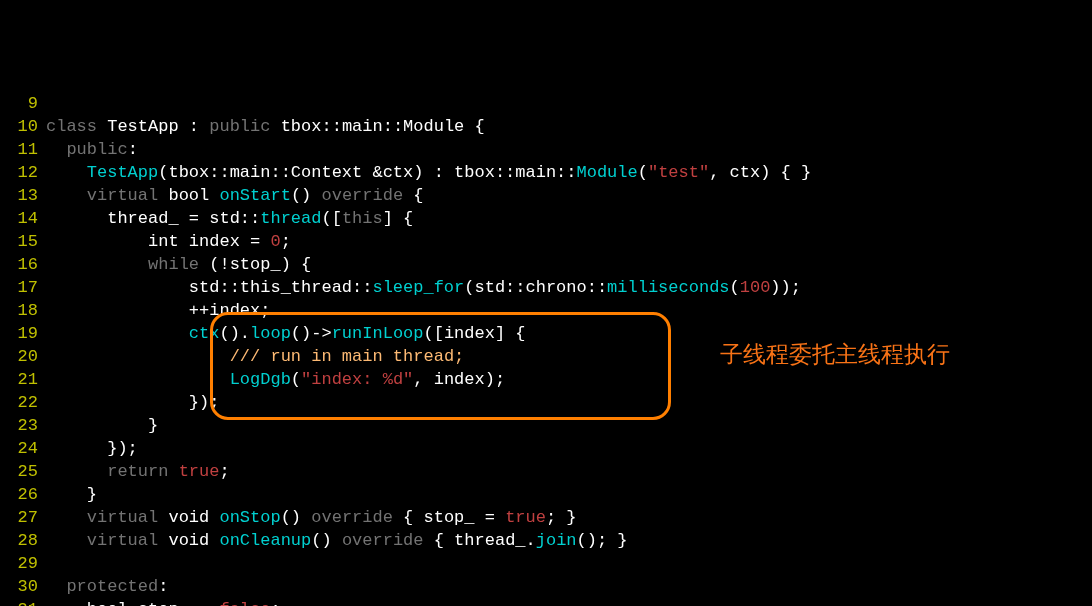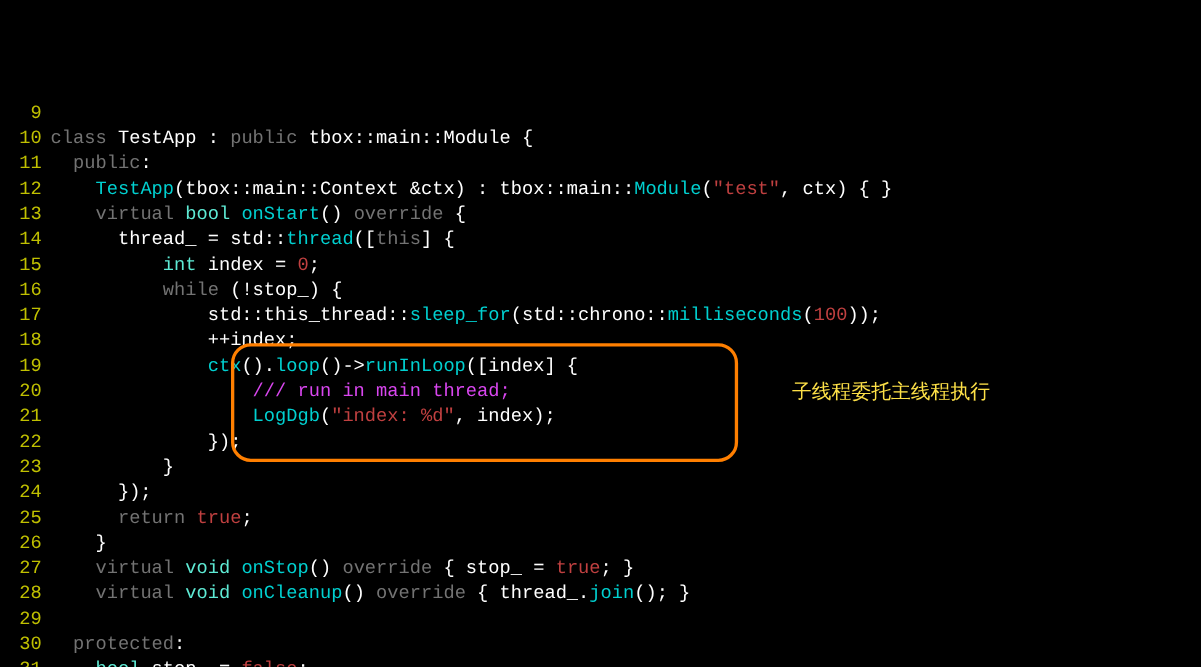--- a/index.html
+++ b/index.html
@@ -26,38 +26,38 @@
     text-align: right;
     color: #c0c000;
     padding-right: 8px;
     user-select: none;
     flex-shrink: 0;
   }
   .code {
     flex: 1;
   }
   .kw { color: #737373; }       
-  .type { color: #5eead4; }     
+  .type { color: #ffffff; }     
   .func { color: #00d0d0; }     
   .str { color: #c04040; }      
   .num { color: #c04040; }      
-  .comment { color: #d946ef; }  
+  .comment { color: #fdba74; }  
   .ident { color: #ffffff; }
   .punct { color: #ffffff; }
   .highlight-box {
     position: absolute;
     border: 3px solid #ff7f00;
     border-radius: 18px;
     pointer-events: none;
   }
   .annotation {
     position: absolute;
-    color: #fde047;
-    font-size: 18px;
-    font-family: Liberation Sans, sans-serif;
+    color: #f97316;
+    font-size: 23px;
+    font-family: Liberation Mono, monospace;
     white-space: nowrap;
   }
 </style>
 </head>
 <body>
 
 
 
 <div class="editor" id="editor"><div class="line"><span class="gutter">9</span><span class="code"> </span></div><div class="line"><span class="gutter">10</span><span class="code"><span class="kw">class </span><span class="ident">TestApp</span><span class="punct"> : </span><span class="kw">public </span><span class="ident">tbox</span><span class="punct">::</span><span class="ident">main</span><span class="punct">::</span><span class="ident">Module {</span></span></div><div class="line"><span class="gutter">11</span><span class="code"><span class="ident">  </span><span class="kw">public</span><span class="punct">:</span></span></div><div class="line"><span class="gutter">12</span><span class="code"><span class="ident">    </span><span class="func">TestApp</span><span class="ident">(tbox::main::Context &amp;ctx) : tbox::main::</span><span class="func">Module</span><span class="ident">(</span><span class="str">"test"</span><span class="ident">, ctx) { }</span></span></div><div class="line"><span class="gutter">13</span><span class="code"><span class="ident">    </span><span class="kw">virtual </span><span class="type">bool </span><span class="func">onStart</span><span class="ident">() </span><span class="kw">override </span><span class="ident">{</span></span></div><div class="line"><span class="gutter">14</span><span class="code"><span class="ident">      thread_ = std::</span><span class="func">thread</span><span class="ident">([</span><span class="kw">this</span><span class="ident">] {</span></span></div><div class="line"><span class="gutter">15</span><span class="code"><span class="ident">          </span><span class="type">int </span><span class="ident">index = </span><span class="num">0</span><span class="ident">;</span></span></div><div class="line"><span class="gutter">16</span><span class="code"><span class="ident">          </span><span class="kw">while </span><span class="ident">(!stop_) {</span></span></div><div class="line"><span class="gutter">17</span><span class="code"><span class="ident">              std::this_thread::</span><span class="func">sleep_for</span><span class="ident">(std::chrono::</span><span class="func">milliseconds</span><span class="ident">(</span><span class="num">100</span><span class="ident">));</span></span></div><div class="line"><span class="gutter">18</span><span class="code"><span class="ident">              ++index;</span></span></div><div class="line"><span class="gutter">19</span><span class="code"><span class="ident">              </span><span class="func">ctx</span><span class="ident">().</span><span class="func">loop</span><span class="ident">()-&gt;</span><span class="func">runInLoop</span><span class="ident">([index] {</span></span></div><div class="line"><span class="gutter">20</span><span class="code"><span class="ident">                  </span><span class="comment">/// run in main thread;</span></span></div><div class="line"><span class="gutter">21</span><span class="code"><span class="ident">                  </span><span class="func">LogDgb</span><span class="ident">(</span><span class="str">"index: </span><span class="num">%d</span><span class="str">"</span><span class="ident">, index);</span></span></div><div class="line"><span class="gutter">22</span><span class="code"><span class="ident">              });</span></span></div><div class="line"><span class="gutter">23</span><span class="code"><span class="ident">          }</span></span></div><div class="line"><span class="gutter">24</span><span class="code"><span class="ident">      });</span></span></div><div class="line"><span class="gutter">25</span><span class="code"><span class="ident">      </span><span class="kw">return </span><span class="num">true</span><span class="ident">;</span></span></div><div class="line"><span class="gutter">26</span><span class="code"><span class="ident">    }</span></span></div><div class="line"><span class="gutter">27</span><span class="code"><span class="ident">    </span><span class="kw">virtual </span><span class="type">void </span><span class="func">onStop</span><span class="ident">() </span><span class="kw">override </span><span class="ident">{ stop_ = </span><span class="num">true</span><span class="ident">; }</span></span></div><div class="line"><span class="gutter">28</span><span class="code"><span class="ident">    </span><span class="kw">virtual </span><span class="type">void </span><span class="func">onCleanup</span><span class="ident">() </span><span class="kw">override </span><span class="ident">{ thread_.</span><span class="func">join</span><span class="ident">(); }</span></span></div><div class="line"><span class="gutter">29</span><span class="code"> </span></div><div class="line"><span class="gutter">30</span><span class="code"><span class="ident">  </span><span class="kw">protected</span><span class="ident">:</span></span></div><div class="line"><span class="gutter">31</span><span class="code"><span class="ident">    </span><span class="type">bool </span><span class="ident">stop_ = </span><span class="num">false</span><span class="ident">;</span></span></div><div class="highlight-box" style="top: 220px; left: 210px; width: 455px; height: 102px;"></div><div class="annotation" style="top: 253px; left: 720px;">子线程委托主线程执行</div></div>
 

